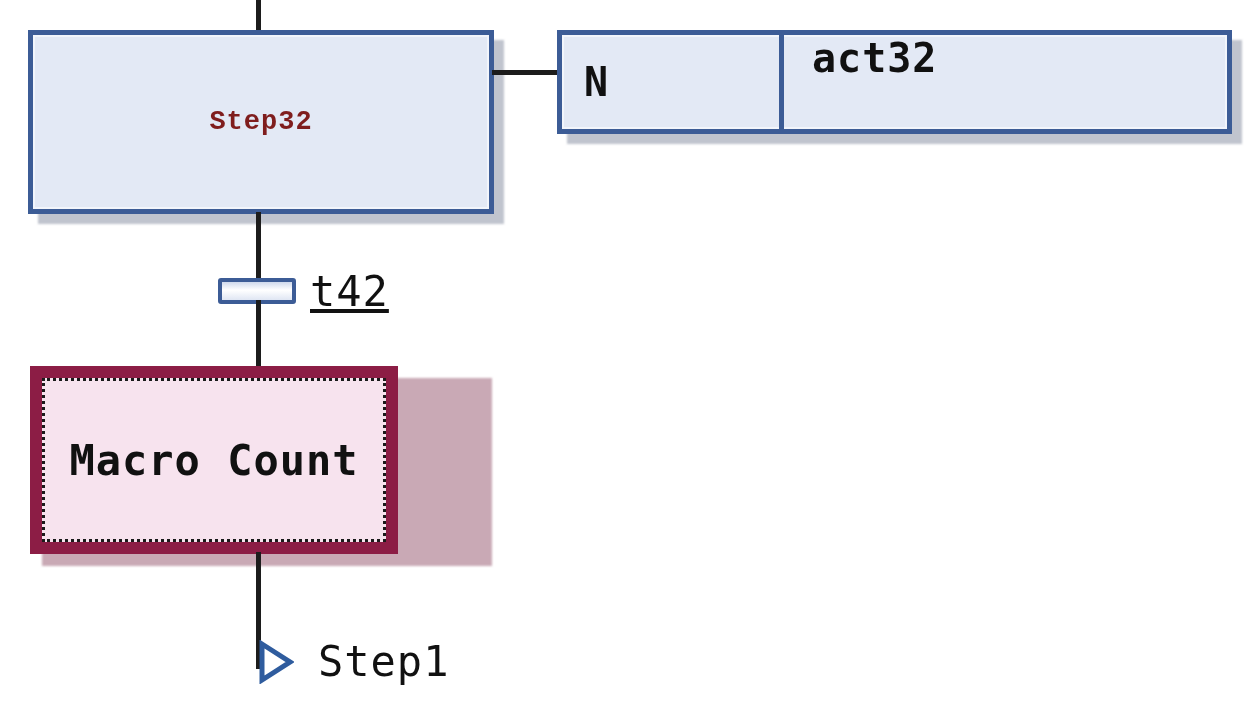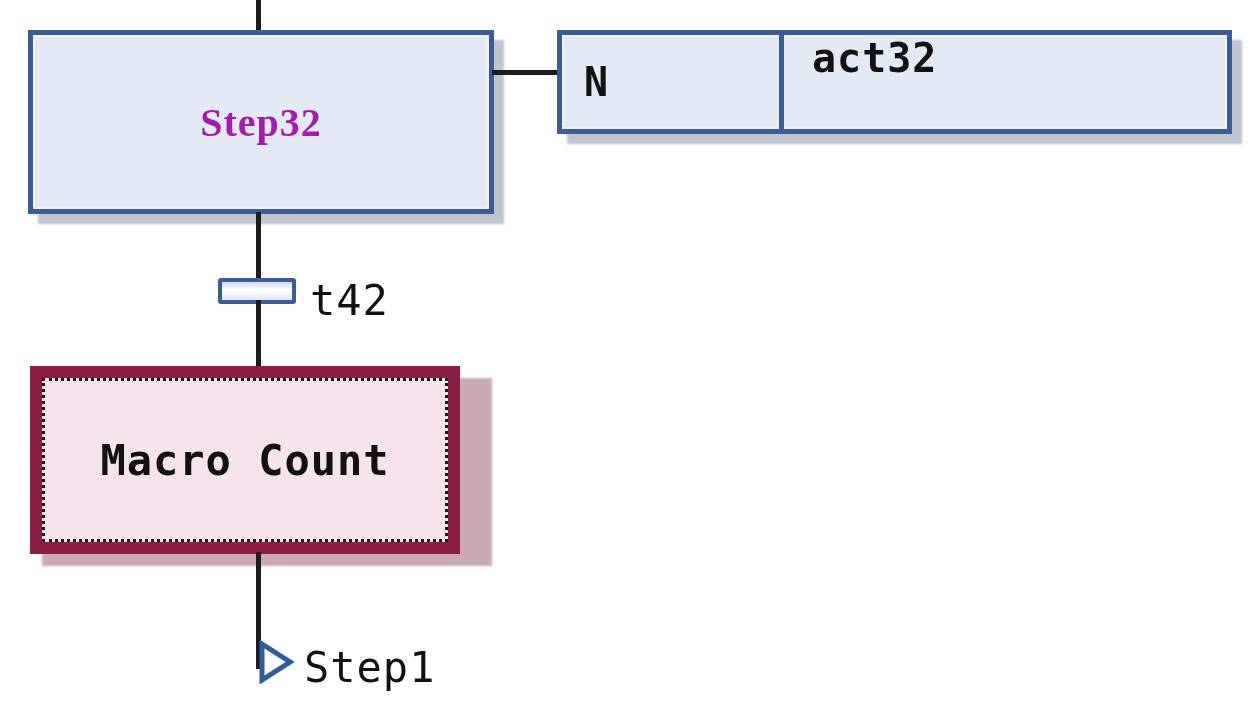--- a/index.html
+++ b/index.html
@@ -46,25 +46,25 @@
     position: absolute;
     box-sizing: border-box;
     border: 5px solid #3c5c96;
     background: #e3e9f5;
     box-shadow: inset 0 0 0 2px #f2f5fb;
     display: flex;
     align-items: center;
     justify-content: center;
   }
   .step-label {
-    font-family: Liberation Serif, serif;
+    font-family: Liberation Mono, monospace;
     font-weight: bold;
-    font-size: 40px;
-    letter-spacing: 1px;
-    color: #a21caf;
+    font-size: 27px;
+    letter-spacing: 1px;
+    color: #7f1d1d;
     white-space: nowrap;
   }
 
   
   .action-block {
     position: absolute;
     box-sizing: border-box;
     border: 5px solid #3c5c96;
     background: #e3e9f5;
     box-shadow: inset 0 0 0 2px #f2f5fb;
@@ -173,32 +173,32 @@
       <span class="action-text">N</span>
     </div>
     <div class="action-name">
       <span class="action-text">act32</span>
     </div>
   </div>
 
   <div class="vline" style="left:256px; top:212px; height:92px;"></div>
 
   <div class="transition-bar" style="left:218px; top:278px; width:78px; height:26px;"></div>
-  <div class="transition-label" style="left:310px; top:276px;">t42</div>
+  <div class="transition-label" style="left:310px; top:267px;text-decoration:underline;">t42</div>
 
   <div class="vline" style="left:256px; top:300px; height:70px;"></div>
 
   <div class="shadow-plate maroon" style="left:42px; top:378px; width:450px; height:188px;"></div>
-  <div class="macro-box" style="left:30px; top:366px; width:430px; height:188px;">
+  <div class="macro-box" style="left:30px; top:366px; width:368px; height:188px;">
     <span class="macro-inner"></span>
     <span class="macro-label">Macro Count</span>
   </div>
 
   <div class="vline" style="left:256px; top:552px; height:117px;"></div>
 
   <div class="jump-marker" style="left:258px; top:640px; width:36px; height:44px;">
     <svg width="36" height="44" viewBox="0 0 36 44" xmlns="http://www.w3.org/2000/svg">
       <polygon points="4,4 32,22 4,40" fill="#ffffff" stroke="#2f5c9e" stroke-width="5" stroke-linejoin="miter"></polygon>
     </svg>
   </div>
-  <div class="jump-label" style="left:304px; top:637px;margin-top:6px;">Step1</div>
+  <div class="jump-label" style="left:318px; top:637px;">Step1</div>
 
 </div>
 
 </body></html>

